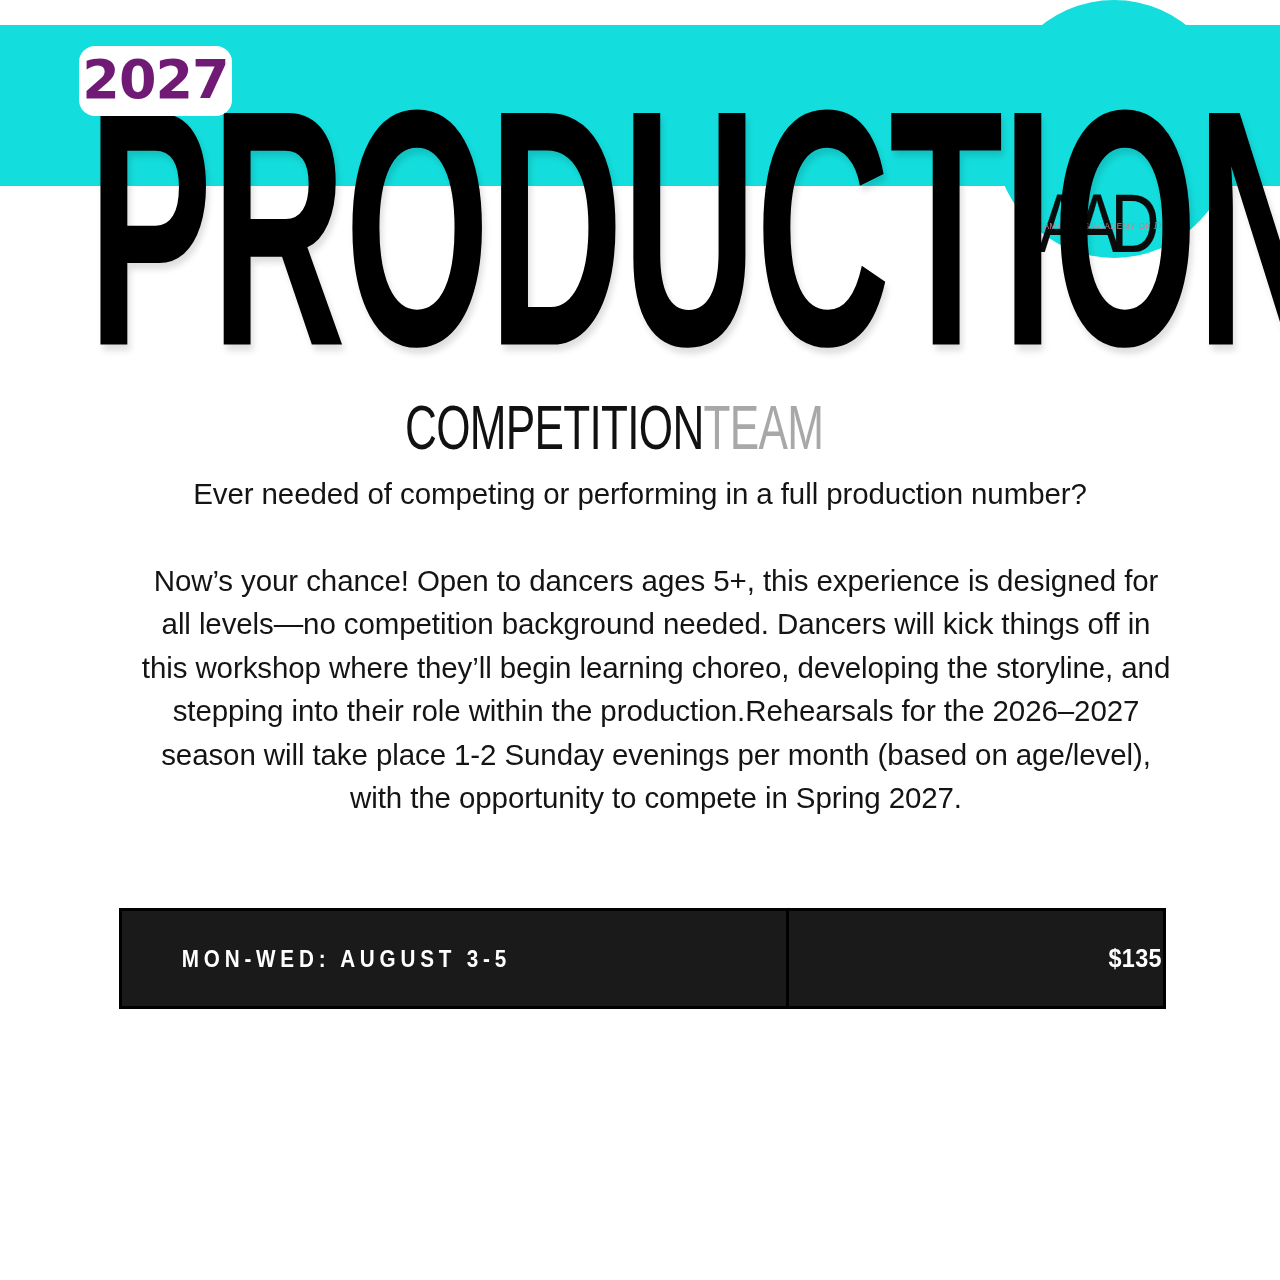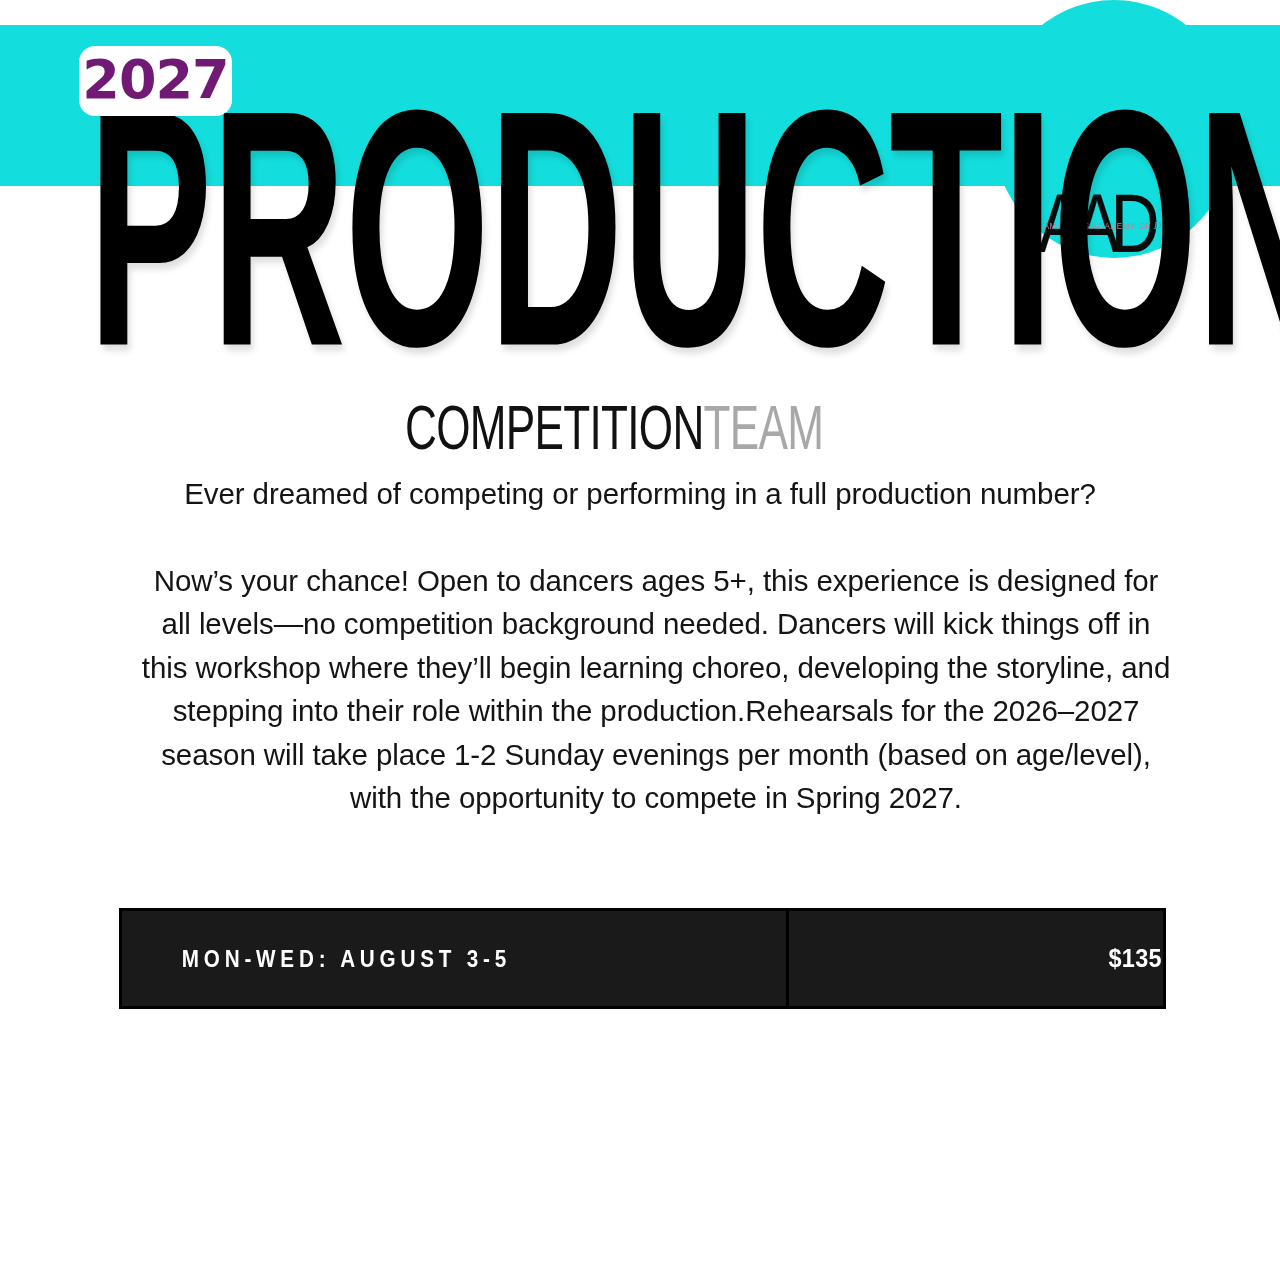--- a/index.html
+++ b/index.html
@@ -240,21 +240,21 @@
   <div id="year-badge">
     <span id="year-badge-text">2027</span>
   </div>
 
   <div id="title-production">PRODUCTION</div>
 
   <div id="title-competition"><span class="c-black">COMPETITION</span><span class="c-gray">TEAM</span></div>
 </div>
 
 <div id="body-copy">
-  <span id="body-lead">Ever dreamed of competing or performing in a full production number?</span>
+  <span id="body-lead">Ever needed of competing or performing in a full production number?</span>
   <span id="body-main">Now’s your chance! Open to dancers ages 5+, this experience is designed for all levels—no competition background needed. Dancers will kick things off in this workshop where they’ll begin learning choreo, developing the storyline, and stepping into their role within the production.Rehearsals for the 2026–2027 season will take place 1-2 Sunday evenings per month (based on age/level), with the opportunity to compete in Spring 2027.</span>
 </div>
 
 <table id="schedule-table">
   <tbody>
     <tr class="hdr-row">
       <td class="col-left hdr-left">
         <span class="cell-txt">MON-WED: AUGUST 3-5</span>
       </td>
       <td class="col-right hdr-right">

